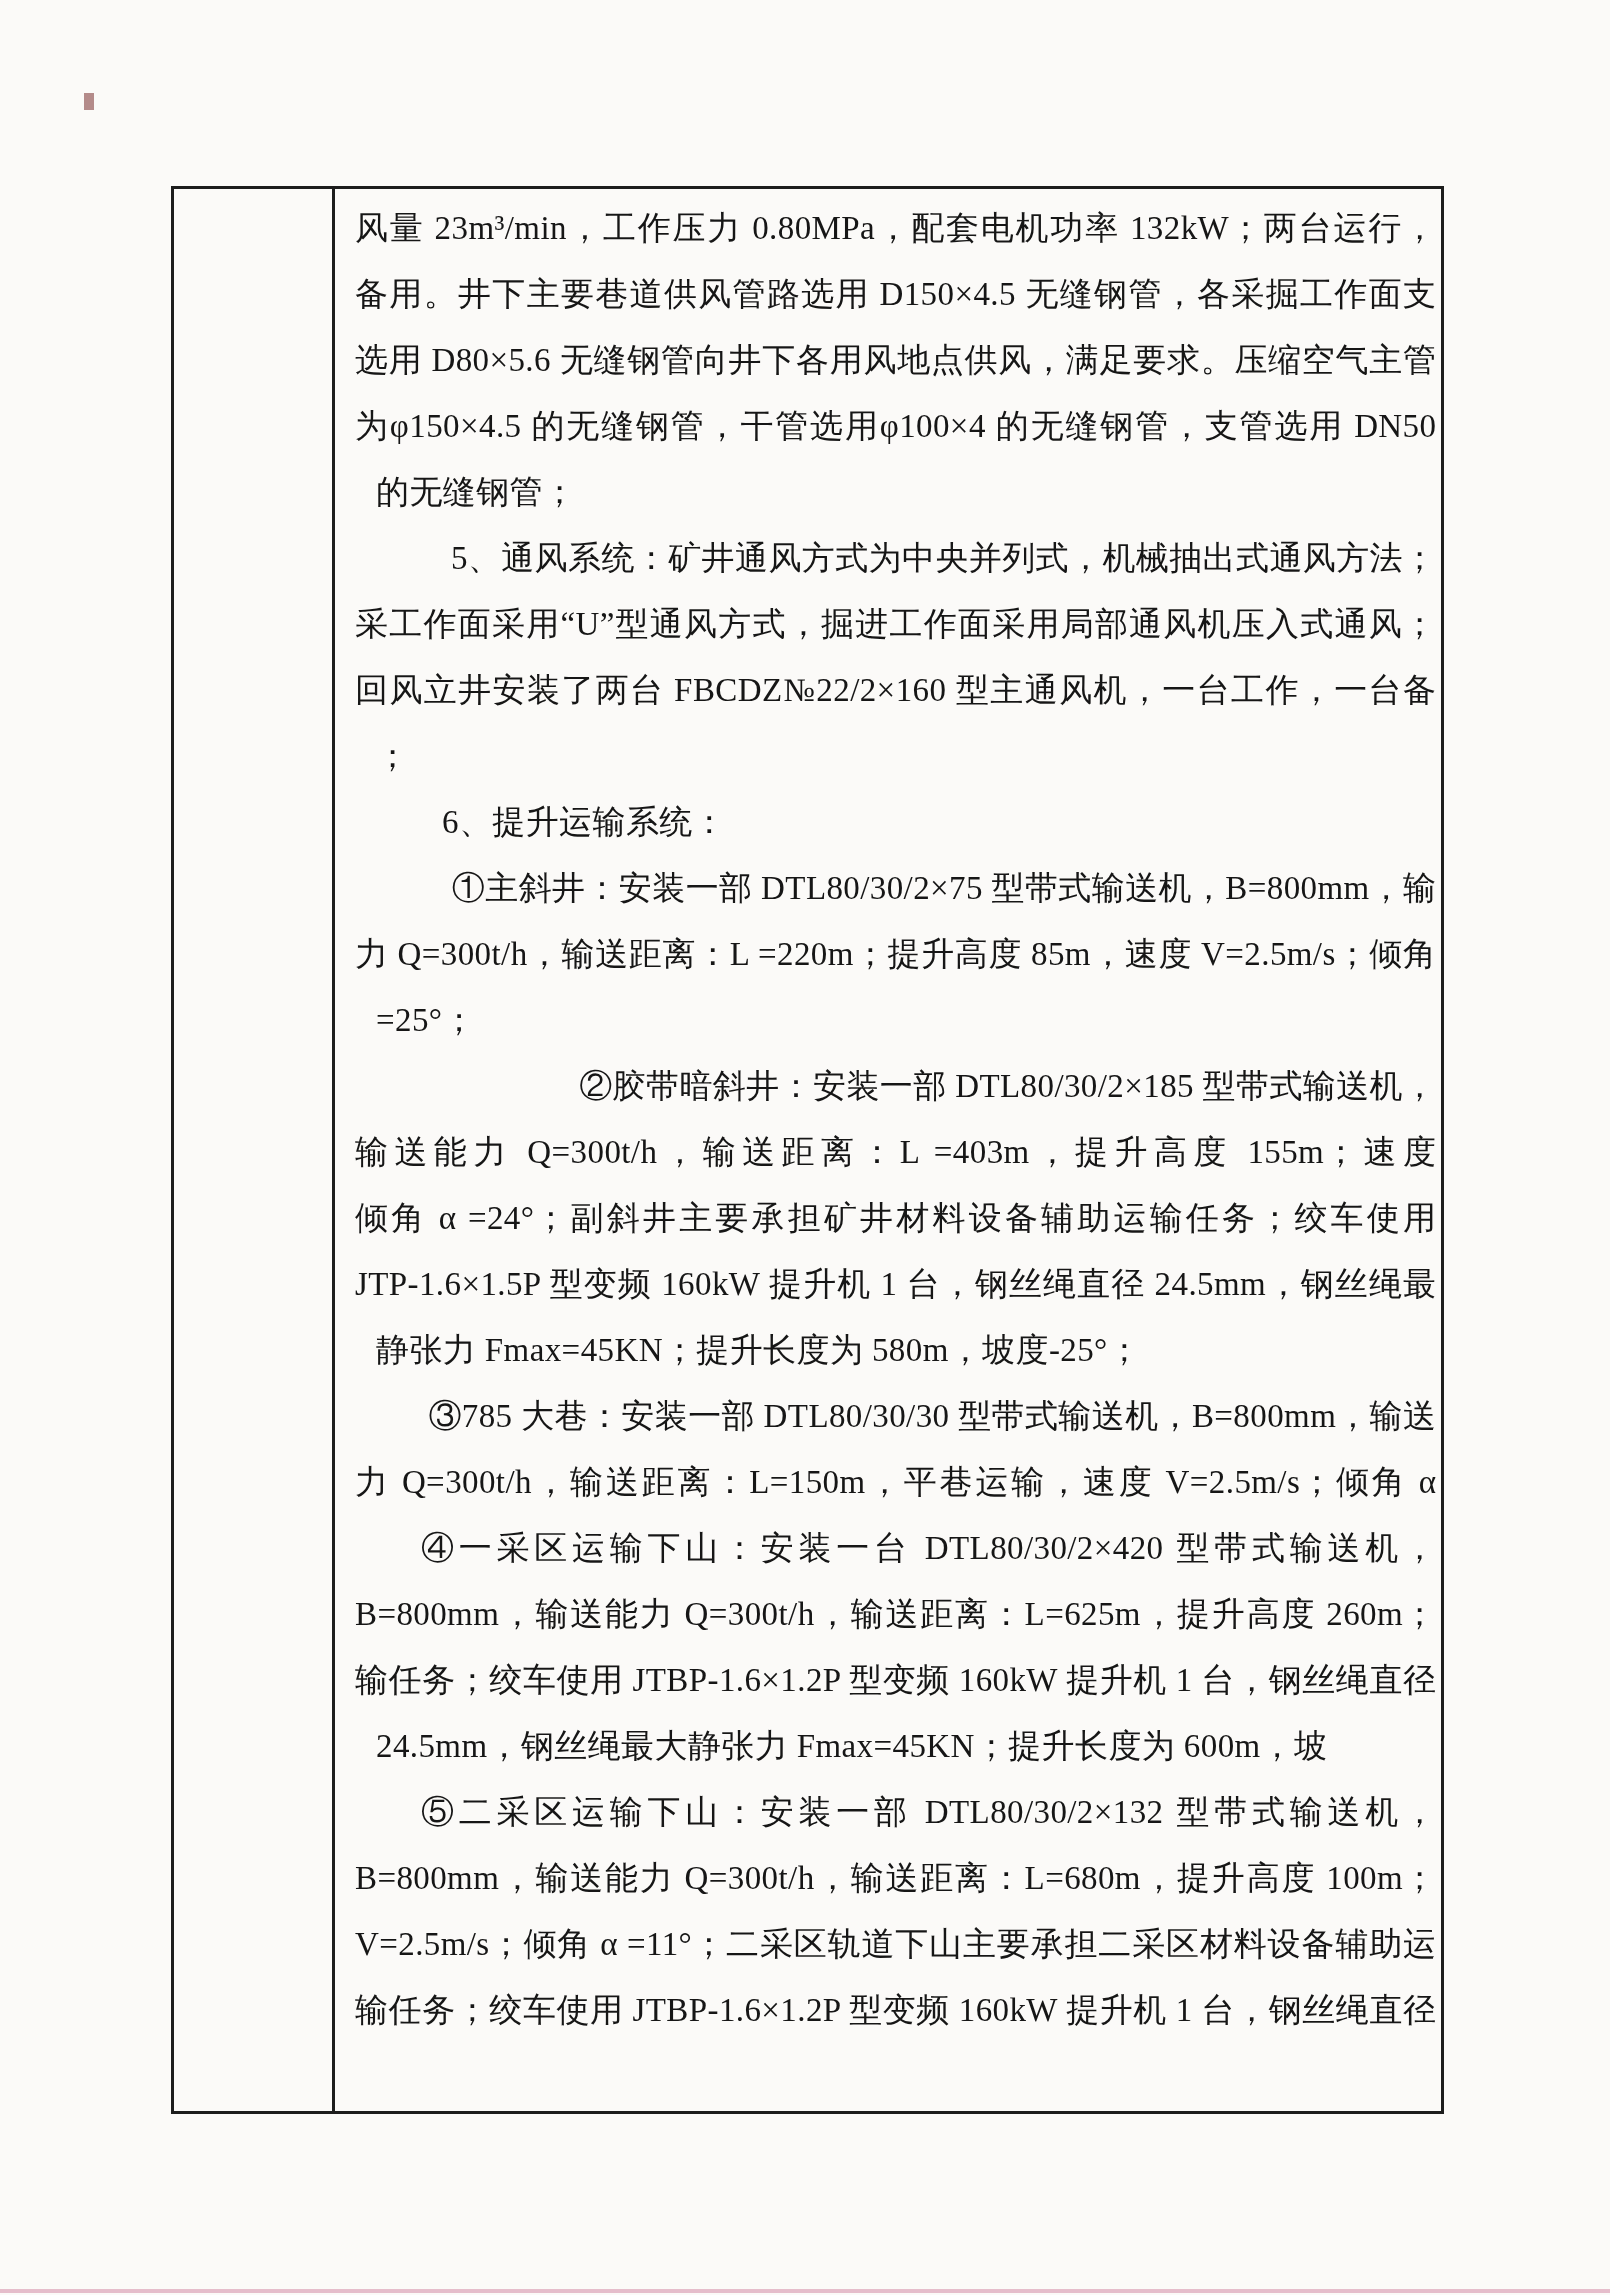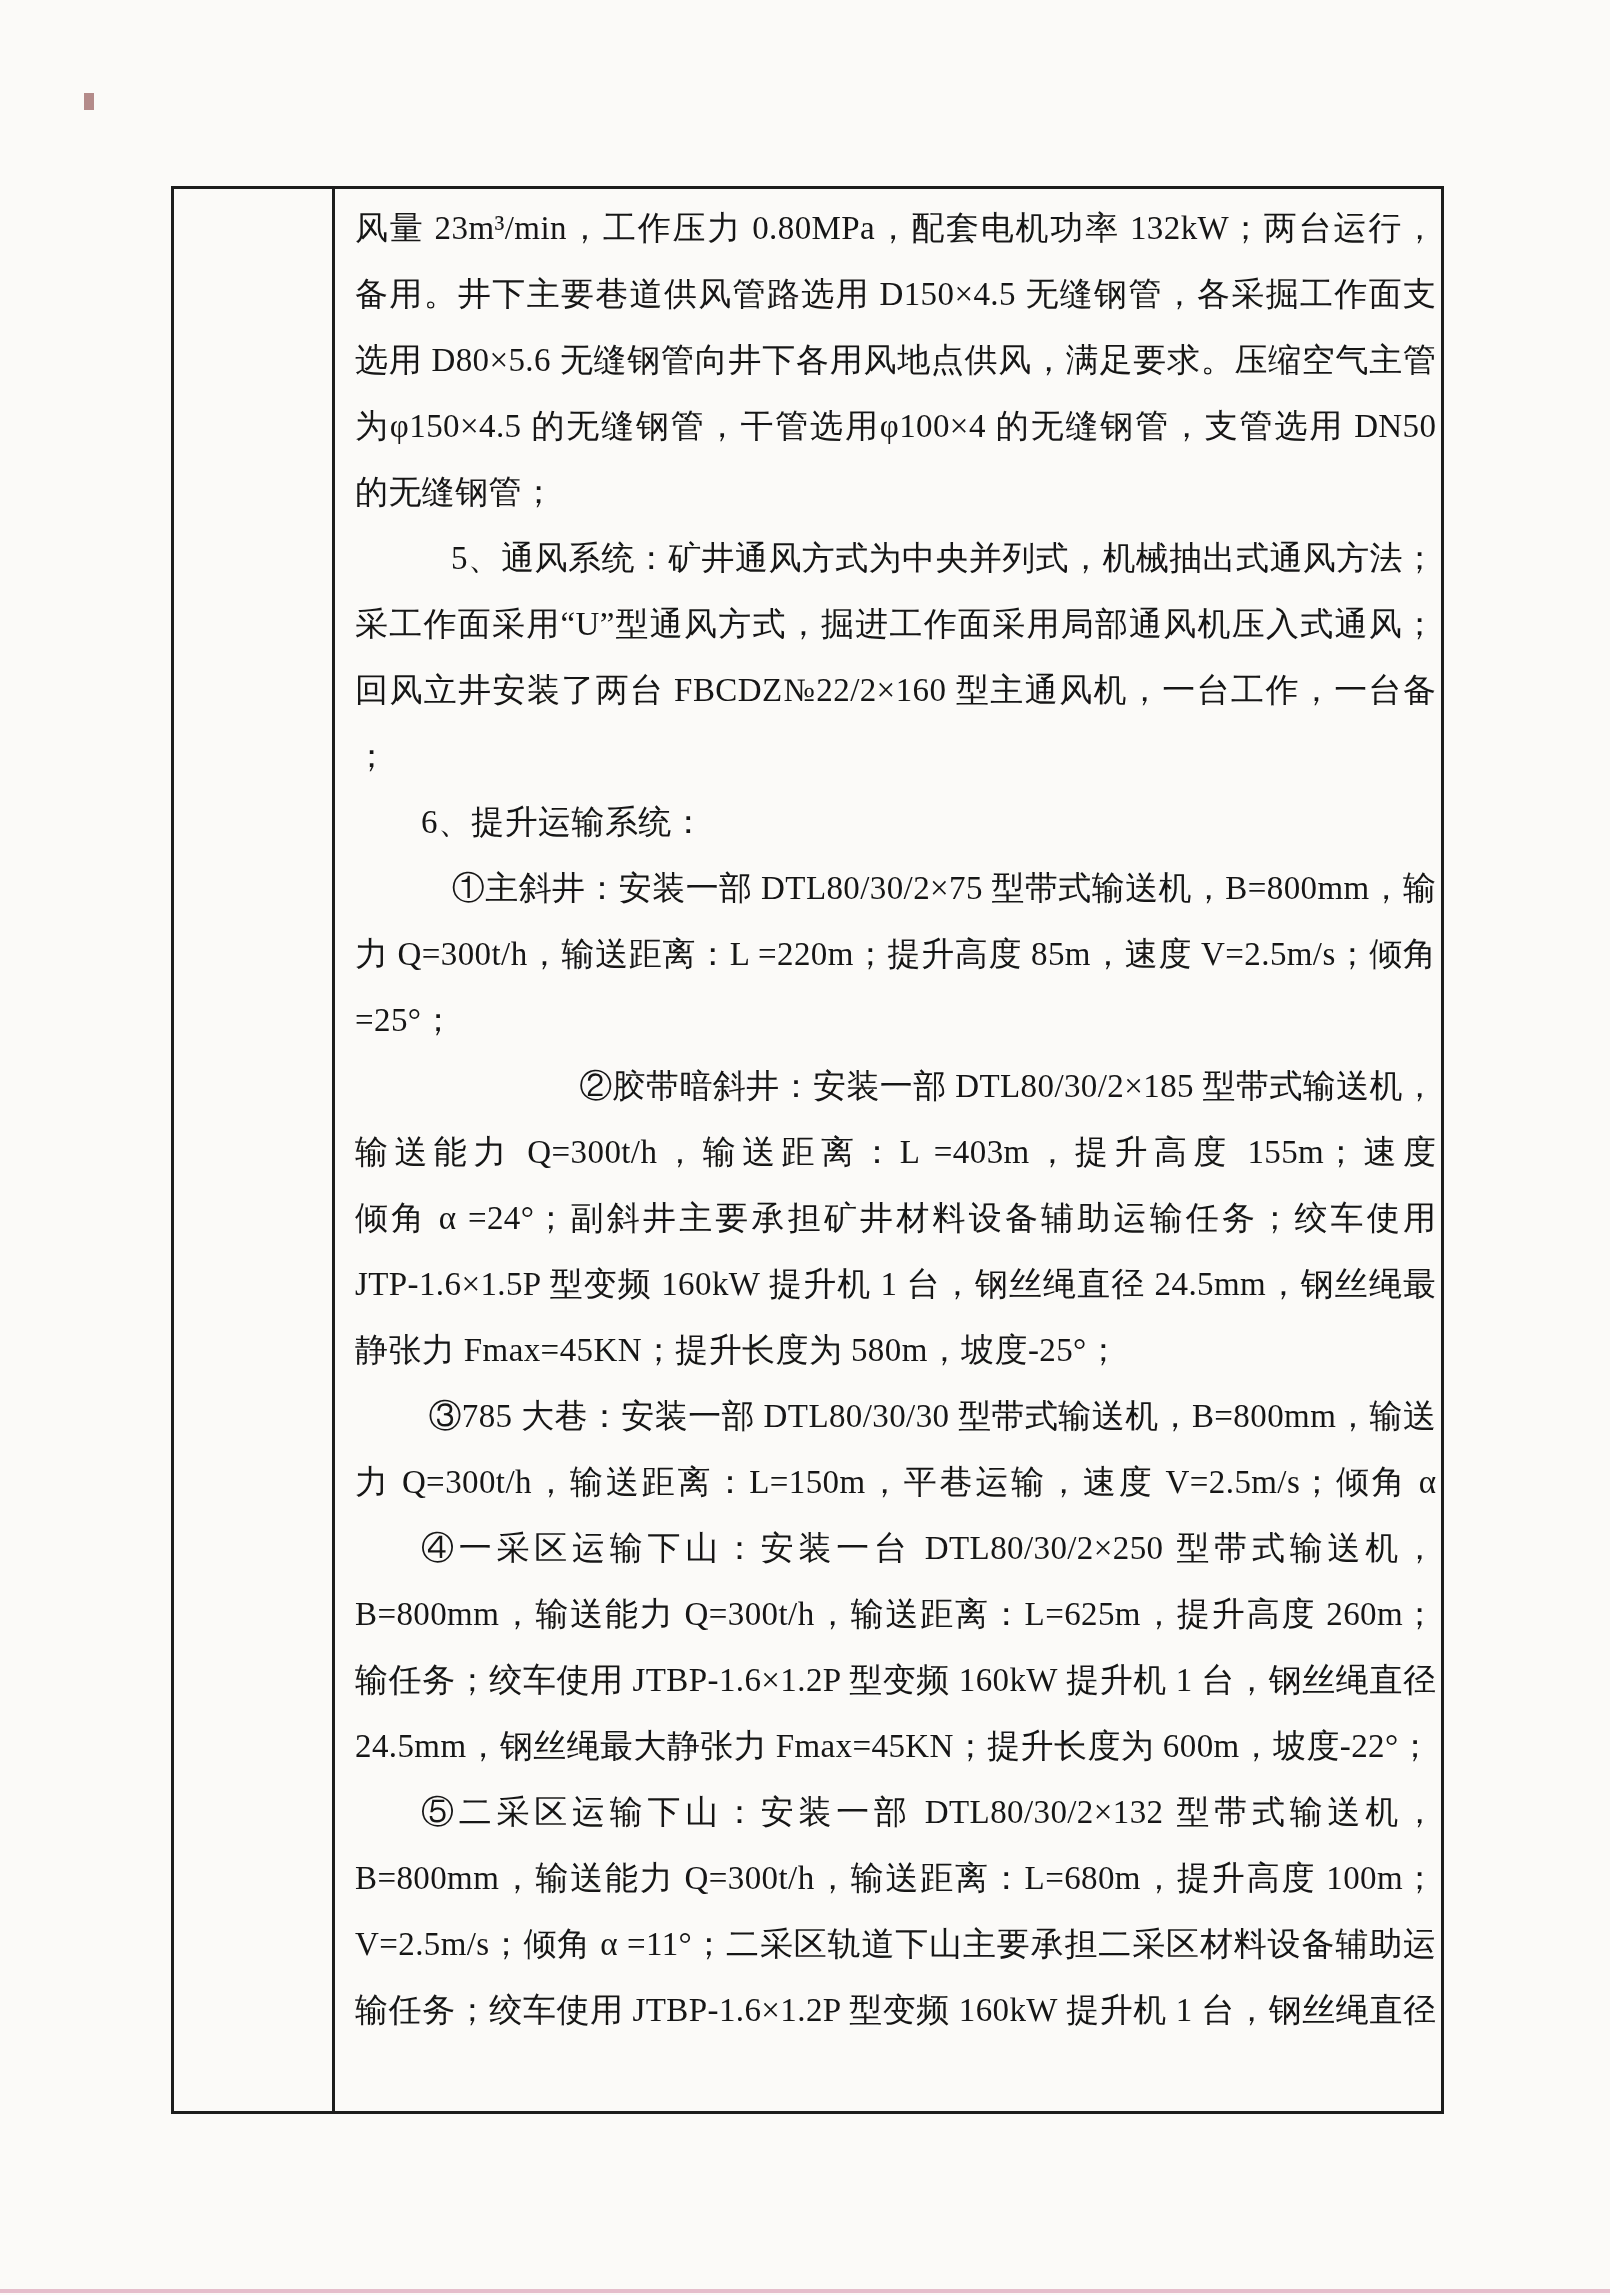--- a/index.html
+++ b/index.html
@@ -36,20 +36,21 @@
     height:66px;
     overflow:hidden;
     color:#161616;
     text-align:justify;
     text-align-last:justify;
     letter-spacing:0.4px;
   }
   .ln.end{
     text-align:left;
     text-align-last:left;
+    margin-left:21px;
   }
   .ln.ind{
     text-indent:2em;
     text-align:right;
   }
   .scan-edge-line{
     position:absolute;left:0;top:2289px;
     width:1611px;height:3.8px;
     background:#d99db2;
     opacity:0.65;
@@ -84,21 +85,21 @@
       <div class="ln ind">①主斜井：安装一部 DTL80/30/2×75 型带式输送机，B=800mm，输送能</div>
       <div class="ln">力 Q=300t/h，输送距离：L =220m；提升高度 85m，速度 V=2.5m/s；倾角 α</div>
       <div class="ln end">=25°；</div>
       <div class="ln ind">②胶带暗斜井：安装一部 DTL80/30/2×185 型带式输送机，B=800mm，</div>
       <div class="ln">输送能力 Q=300t/h，输送距离：L =403m，提升高度 155m；速度 V=2.5m/s；</div>
       <div class="ln">倾角 α =24°；副斜井主要承担矿井材料设备辅助运输任务；绞车使用</div>
       <div class="ln">JTP-1.6×1.5P 型变频 160kW 提升机 1 台，钢丝绳直径 24.5mm，钢丝绳最大</div>
       <div class="ln end">静张力 Fmax=45KN；提升长度为 580m，坡度-25°；</div>
       <div class="ln ind">③785 大巷：安装一部 DTL80/30/30 型带式输送机，B=800mm，输送能</div>
       <div class="ln">力 Q=300t/h，输送距离：L=150m，平巷运输，速度 V=2.5m/s；倾角 α =0°；</div>
-      <div class="ln ind">④一采区运输下山：安装一台 DTL80/30/2×250 型带式输送机，</div>
+      <div class="ln ind">④一采区运输下山：安装一台 DTL80/30/2×420 型带式输送机，</div>
       <div class="ln">B=800mm，输送能力 Q=300t/h，输送距离：L=625m，提升高度 260m；速度</div>
       <div class="ln">输任务；绞车使用 JTBP-1.6×1.2P 型变频 160kW 提升机 1 台，钢丝绳直径</div>
       <div class="ln end">24.5mm，钢丝绳最大静张力 Fmax=45KN；提升长度为 600m，坡度-22°；</div>
       <div class="ln ind">⑤二采区运输下山：安装一部 DTL80/30/2×132 型带式输送机，</div>
       <div class="ln">B=800mm，输送能力 Q=300t/h，输送距离：L=680m，提升高度 100m；速度</div>
       <div class="ln">V=2.5m/s；倾角 α =11°；二采区轨道下山主要承担二采区材料设备辅助运</div>
       <div class="ln">输任务；绞车使用 JTBP-1.6×1.2P 型变频 160kW 提升机 1 台，钢丝绳直径</div>
     </div>
 
   </div>

